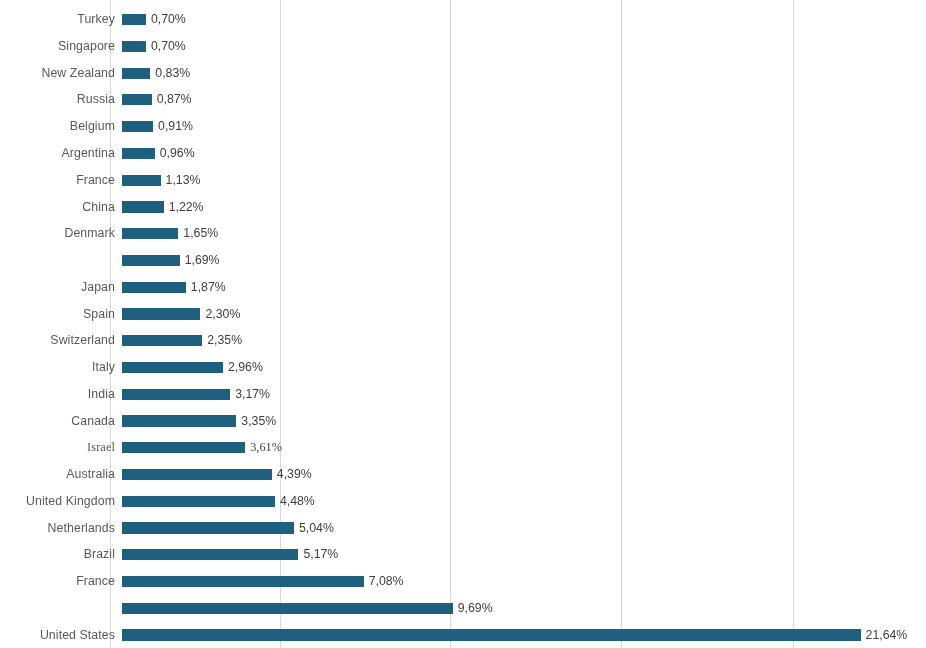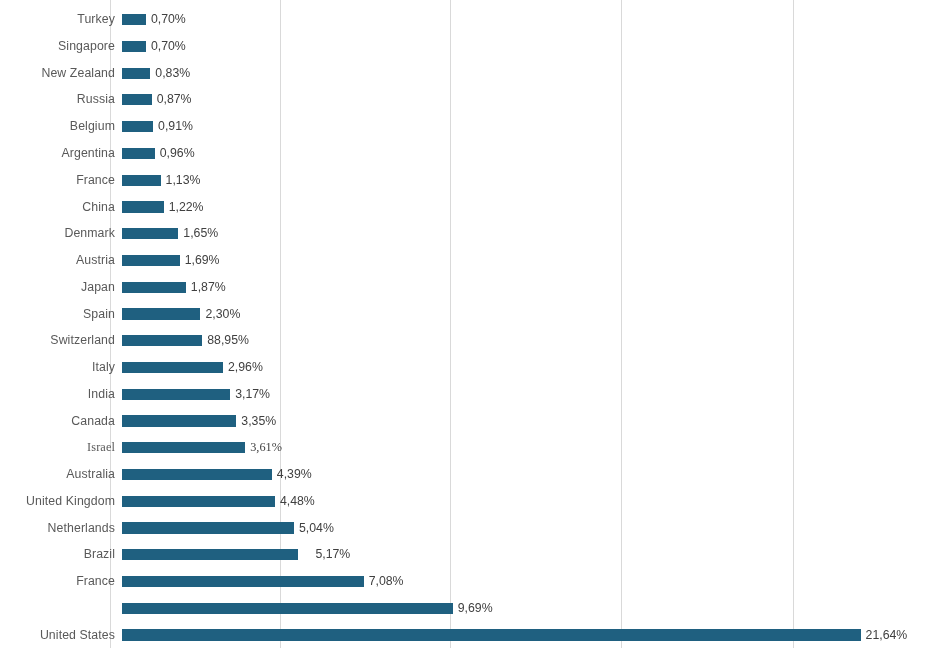--- a/index.html
+++ b/index.html
@@ -139,38 +139,37 @@
         <div class="cat-label" style="color: rgb(89, 89, 89);">China</div>
         <div class="bar" style="left: 110px; width: 41.6386px; background: rgb(31, 96, 128);"></div>
         <div class="val-label" style="left: 156.639px; color: rgb(64, 64, 64);">1,22%</div>
       </div>
       <div class="bar-row" style="top: 220.28px;">
         <div class="cat-label" style="color: rgb(89, 89, 89);">Denmark</div>
         <div class="bar" style="left: 110px; width: 56.3145px; background: rgb(31, 96, 128);"></div>
         <div class="val-label" style="left: 171.315px; color: rgb(64, 64, 64);">1,65%</div>
       </div>
       <div class="bar-row" style="top: 247.04px;">
-        <div class="cat-label" style="color: rgb(89, 89, 89);">Austria</div>
         <div class="bar" style="left: 110px; width: 57.6797px; background: rgb(31, 96, 128);"></div>
         <div class="val-label" style="left: 172.68px; color: rgb(64, 64, 64);">1,69%</div>
       </div>
       <div class="bar-row" style="top: 273.8px; padding-left: 11px;">
         <div class="cat-label" style="color: rgb(89, 89, 89);">Japan</div>
         <div class="bar" style="left: 110px; width: 63.8231px; background: rgb(31, 96, 128);"></div>
         <div class="val-label" style="left: 178.823px; color: rgb(64, 64, 64);">1,87%</div>
       </div>
       <div class="bar-row" style="top: 300.56px; padding-left: 32px;">
         <div class="cat-label" style="color: rgb(89, 89, 89);">Spain</div>
         <div class="bar" style="left: 110px; width: 78.499px; background: rgb(31, 96, 128);"></div>
         <div class="val-label" style="left: 193.499px; color: rgb(64, 64, 64);">2,30%</div>
       </div>
       <div class="bar-row" style="top: 327.32px;">
         <div class="cat-label" style="color: rgb(89, 89, 89);">Switzerland</div>
         <div class="bar" style="left: 110px; width: 80.2055px; background: rgb(31, 96, 128);"></div>
-        <div class="val-label" style="left: 195.206px; color: rgb(64, 64, 64);">88,95%</div>
+        <div class="val-label" style="left: 195.206px; color: rgb(64, 64, 64);">2,35%</div>
       </div>
       <div class="bar-row" style="top: 354.08px;">
         <div class="cat-label" style="color: rgb(89, 89, 89);">Italy</div>
         <div class="bar" style="left: 110px; width: 101.025px; background: rgb(31, 96, 128);"></div>
         <div class="val-label" style="left: 216.025px; color: rgb(64, 64, 64);">2,96%</div>
       </div>
       <div class="bar-row" style="top: 380.84px;">
         <div class="cat-label" style="color: rgb(89, 89, 89);">India</div>
         <div class="bar" style="left: 110px; width: 108.192px; background: rgb(31, 96, 128);"></div>
         <div class="val-label" style="left: 223.192px; color: rgb(64, 64, 64);">3,17%</div>
@@ -196,21 +195,21 @@
         <div class="val-label" style="left: 267.902px; color: rgb(64, 64, 64);">4,48%</div>
       </div>
       <div class="bar-row" style="top: 514.64px;">
         <div class="cat-label" style="color: rgb(89, 89, 89);">Netherlands</div>
         <div class="bar" style="left: 110px; width: 172.015px; background: rgb(31, 96, 128);"></div>
         <div class="val-label" style="left: 287.015px; color: rgb(64, 64, 64);">5,04%</div>
       </div>
       <div class="bar-row" style="top: 541.4px;">
         <div class="cat-label" style="color: rgb(89, 89, 89);">Brazil</div>
         <div class="bar" style="left: 110px; width: 176.452px; background: rgb(31, 96, 128);"></div>
-        <div class="val-label" style="left: 291.452px; color: rgb(64, 64, 64); margin-left: 12px;">5,17%</div>
+        <div class="val-label" style="left: 291.452px; color: rgb(64, 64, 64);">5,17%</div>
       </div>
       <div class="bar-row" style="top: 568.16px; text-decoration: underline;">
         <div class="cat-label" style="color: rgb(89, 89, 89);">France</div>
         <div class="bar" style="left: 110px; width: 241.64px; background: rgb(31, 96, 128);"></div>
         <div class="val-label" style="left: 356.64px; color: rgb(64, 64, 64);">7,08%</div>
       </div>
       <div class="bar-row" style="top: 594.92px;">
         <div class="bar" style="left: 110px; width: 330.72px; background: rgb(31, 96, 128);"></div>
         <div class="val-label" style="left: 445.72px; color: rgb(64, 64, 64);">9,69%</div>
       </div>

